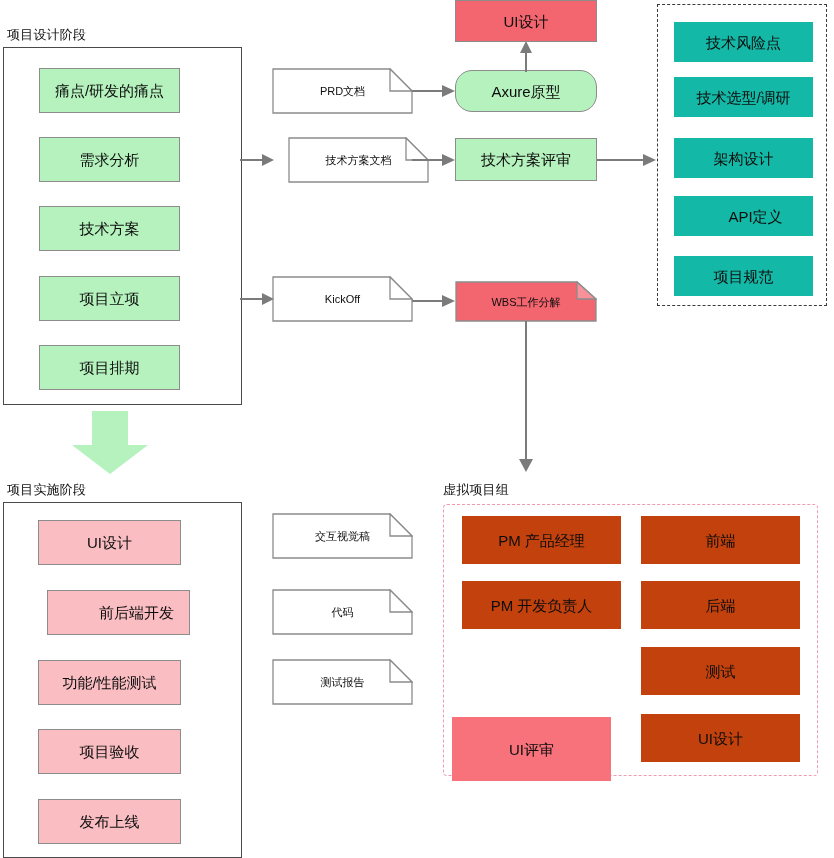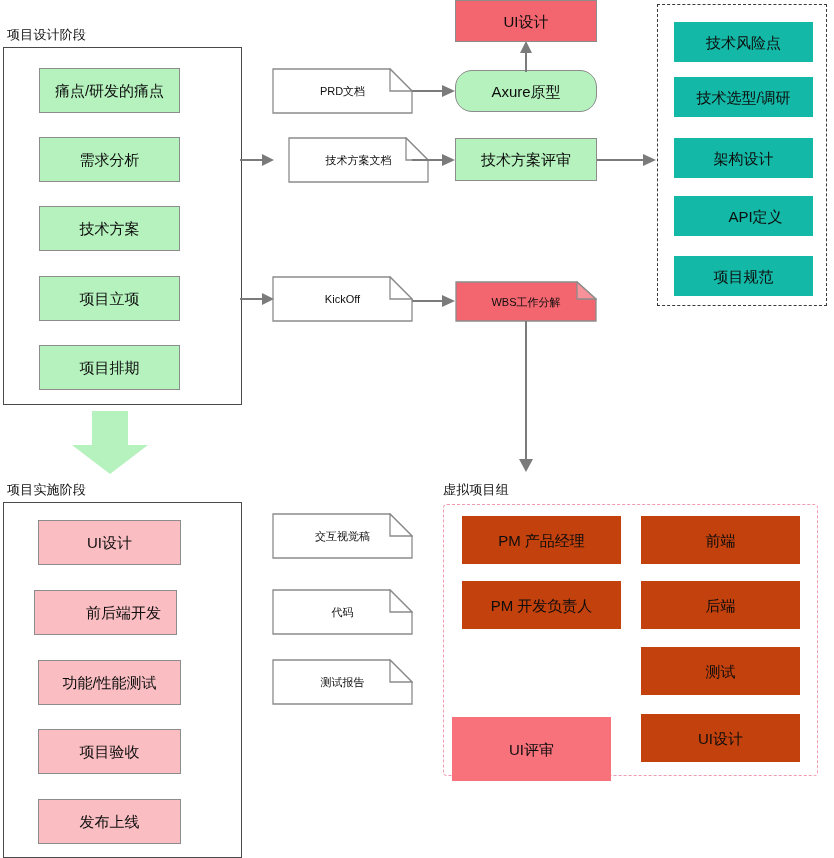--- a/index.html
+++ b/index.html
@@ -192,21 +192,21 @@
 
   <svg class="bigarrow" style="left:70px;top:411px;width:80px;height:64px;">
     <polygon points="22,0 58,0 58,34 78,34 40,63 2,34 22,34" fill="#b5f2bd"></polygon>
   </svg>
 
   <div class="abs sec-title" style="left:7px;top:481px;">项目实施阶段</div>
 
   <div class="abs panel" style="left:3px;top:502px;width:239px;height:356px;"></div>
 
   <div class="abs node pink" style="left:38px;top:520px;width:143px;height:45px;">UI设计</div>
-  <div class="abs node pink" style="left:34px;top:590px;width:143px;height:45px;padding-left:36px;">前后端开发</div>
+  <div class="abs node pink" style="left:47px;top:590px;width:143px;height:45px;padding-left:36px;">前后端开发</div>
   <div class="abs node pink" style="left:38px;top:660px;width:143px;height:45px;">功能/性能测试</div>
   <div class="abs node pink" style="left:38px;top:729px;width:143px;height:45px;">项目验收</div>
   <div class="abs node pink" style="left:38px;top:799px;width:143px;height:45px;">发布上线</div>
 
   <div class="docshape" style="left:272px;top:513px;width:141px;height:46px;">
     <svg viewBox="0 0 141 46" preserveAspectRatio="none">
       <path d="M1,1 L118,1 L140,23 L140,45 L1,45 Z" fill="#ffffff" stroke="#8c8c8c" stroke-width="1.3"></path>
       <path d="M118,1 L140,23 L118,23 Z" fill="#ffffff" stroke="#8c8c8c" stroke-width="1.3"></path>
     </svg>
     <div class="doclabel">交互视觉稿</div>

